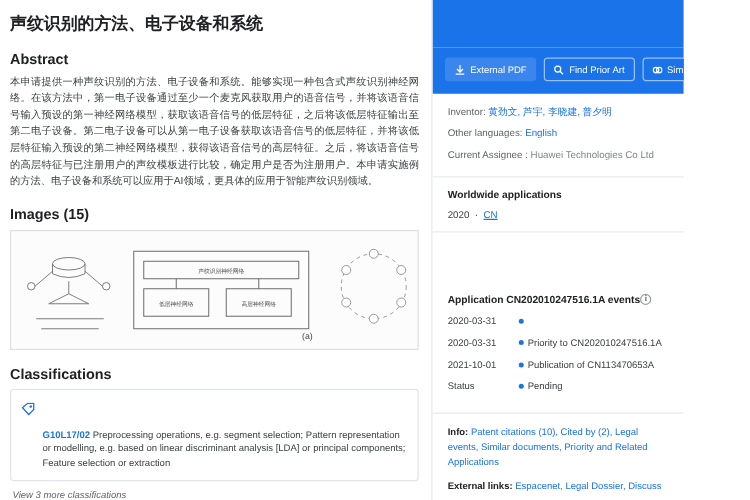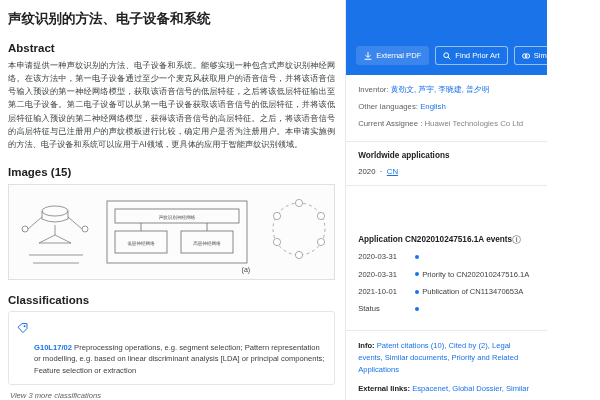--- a/index.html
+++ b/index.html
@@ -385,29 +385,30 @@
         <span class="ev-dot">
             <i></i>
           </span>
         <span class="ev-text">Publication of CN113470653A</span>
       </div>
       <div class="ev">
         <span class="ev-date">Status</span>
         <span class="ev-dot">
             <i></i>
           </span>
+        <span class="ev-text">Pending</span>
       </div>
     </div>
 
     <div class="footer">
       <div class="footer-row">
         <b>Info:</b>
         <span class="link">Patent citations (10), Cited by (2), Legal events, Similar documents, Priority and Related Applications</span>
       </div>
       <div class="footer-row">
         <b>External links:</b>
-        <span class="link">Espacenet, Global Dossier, Similar</span>
+        <span class="link">Espacenet, Legal Dossier, Discuss</span>
       </div>
     </div>
   </div>
 
   <div class="scrollbar"></div>
 </div>
 
 </body></html>

